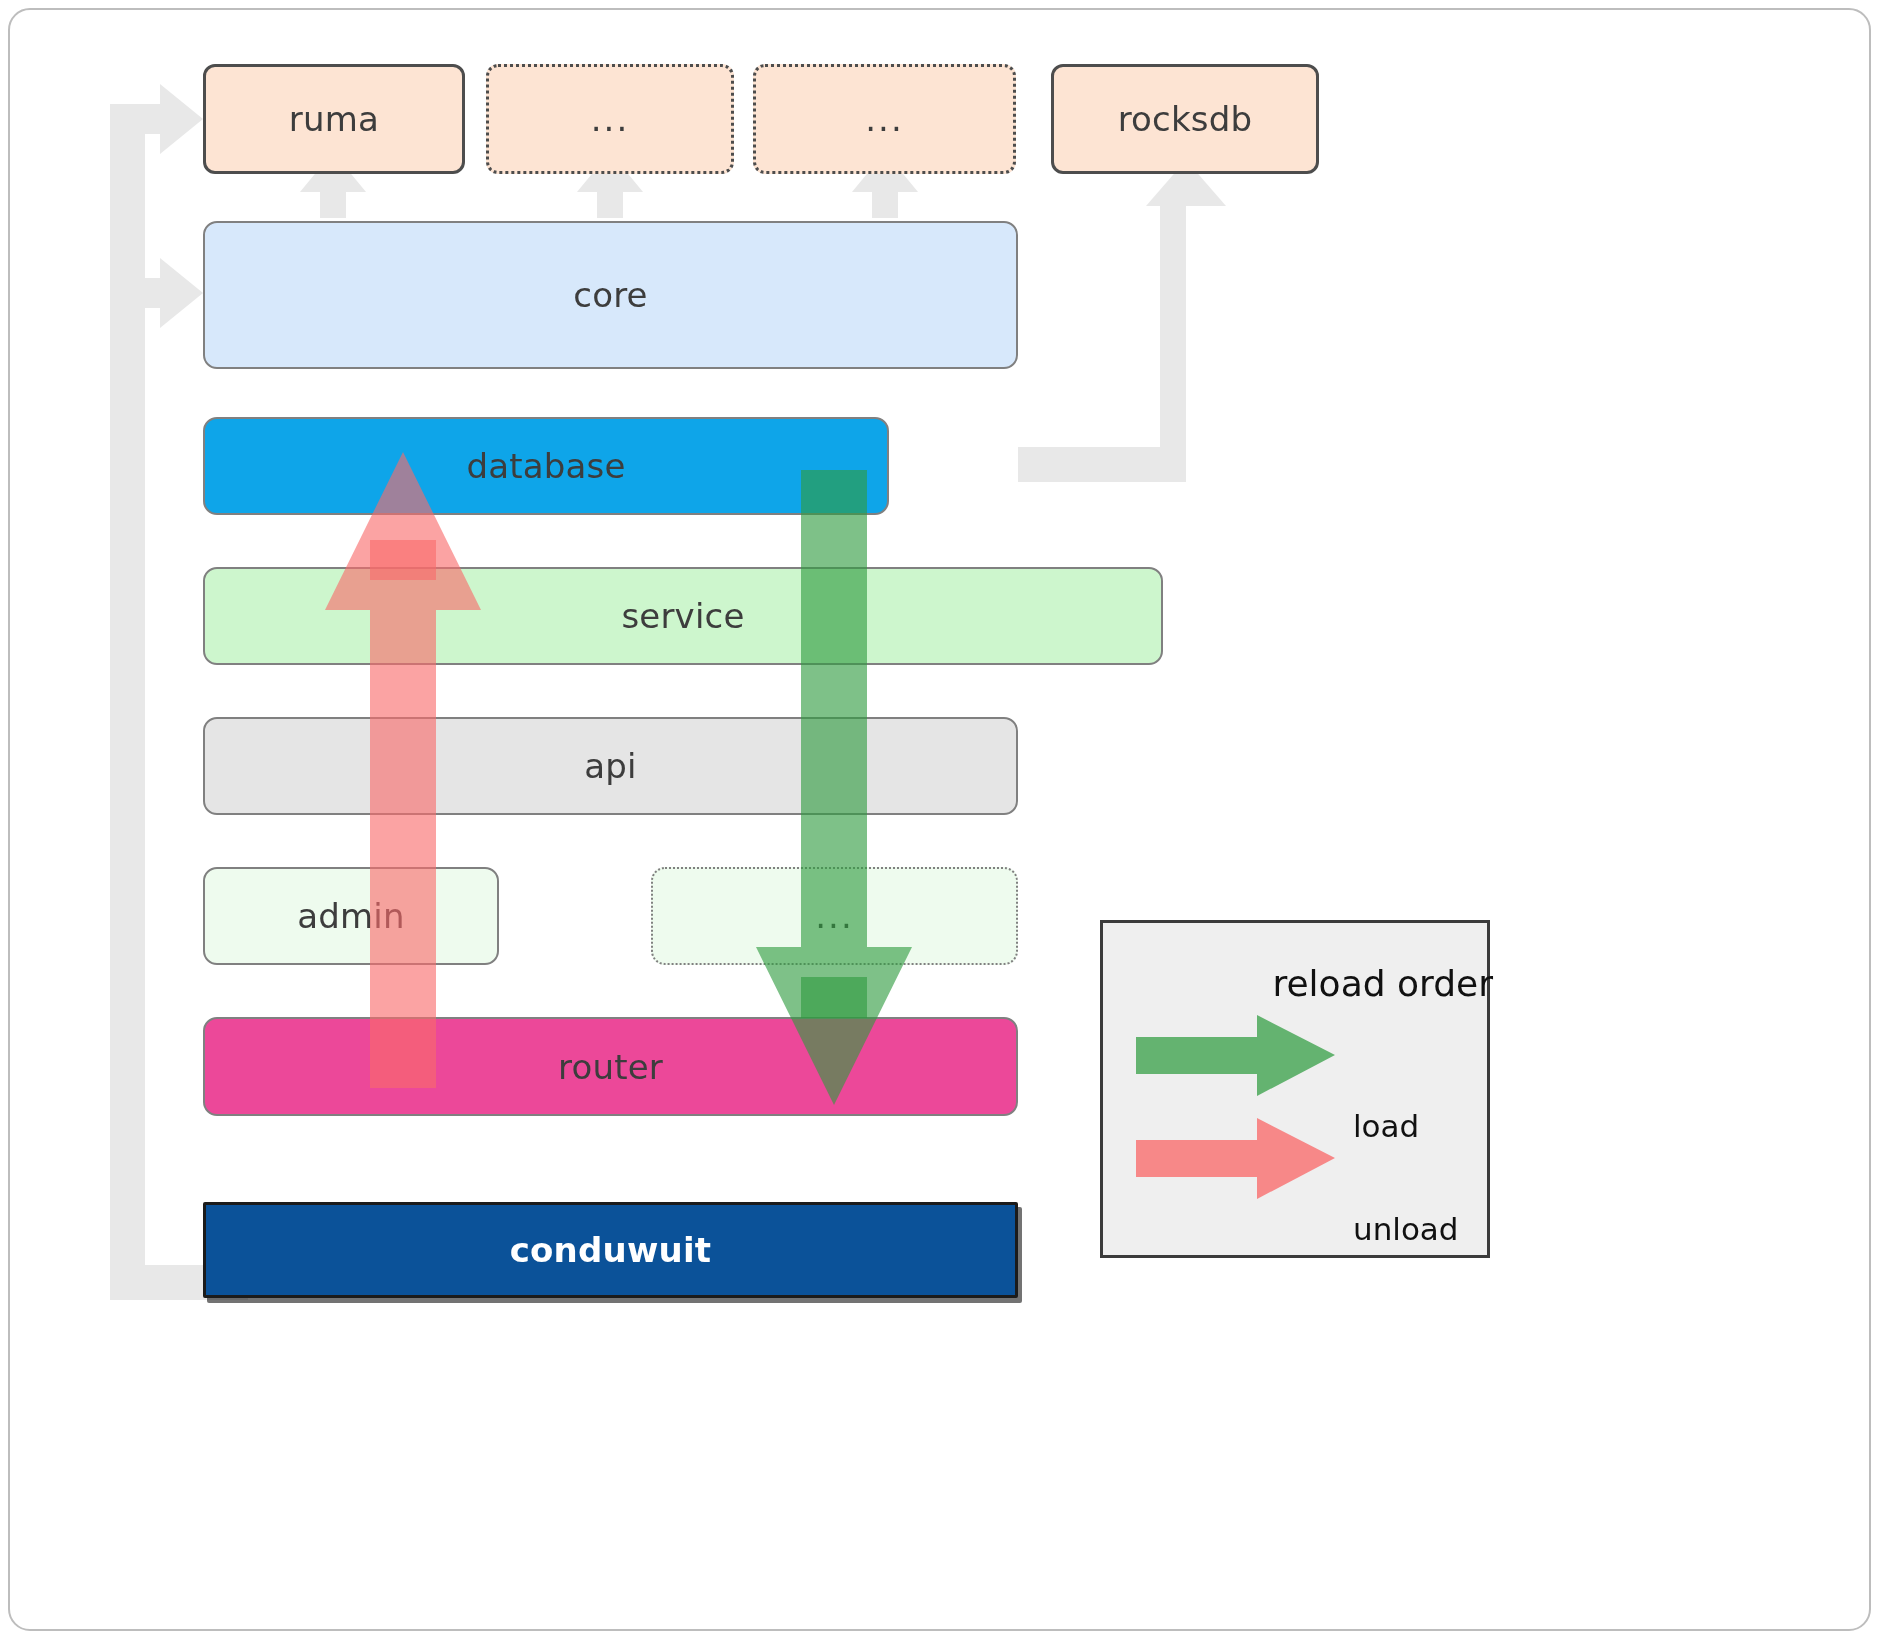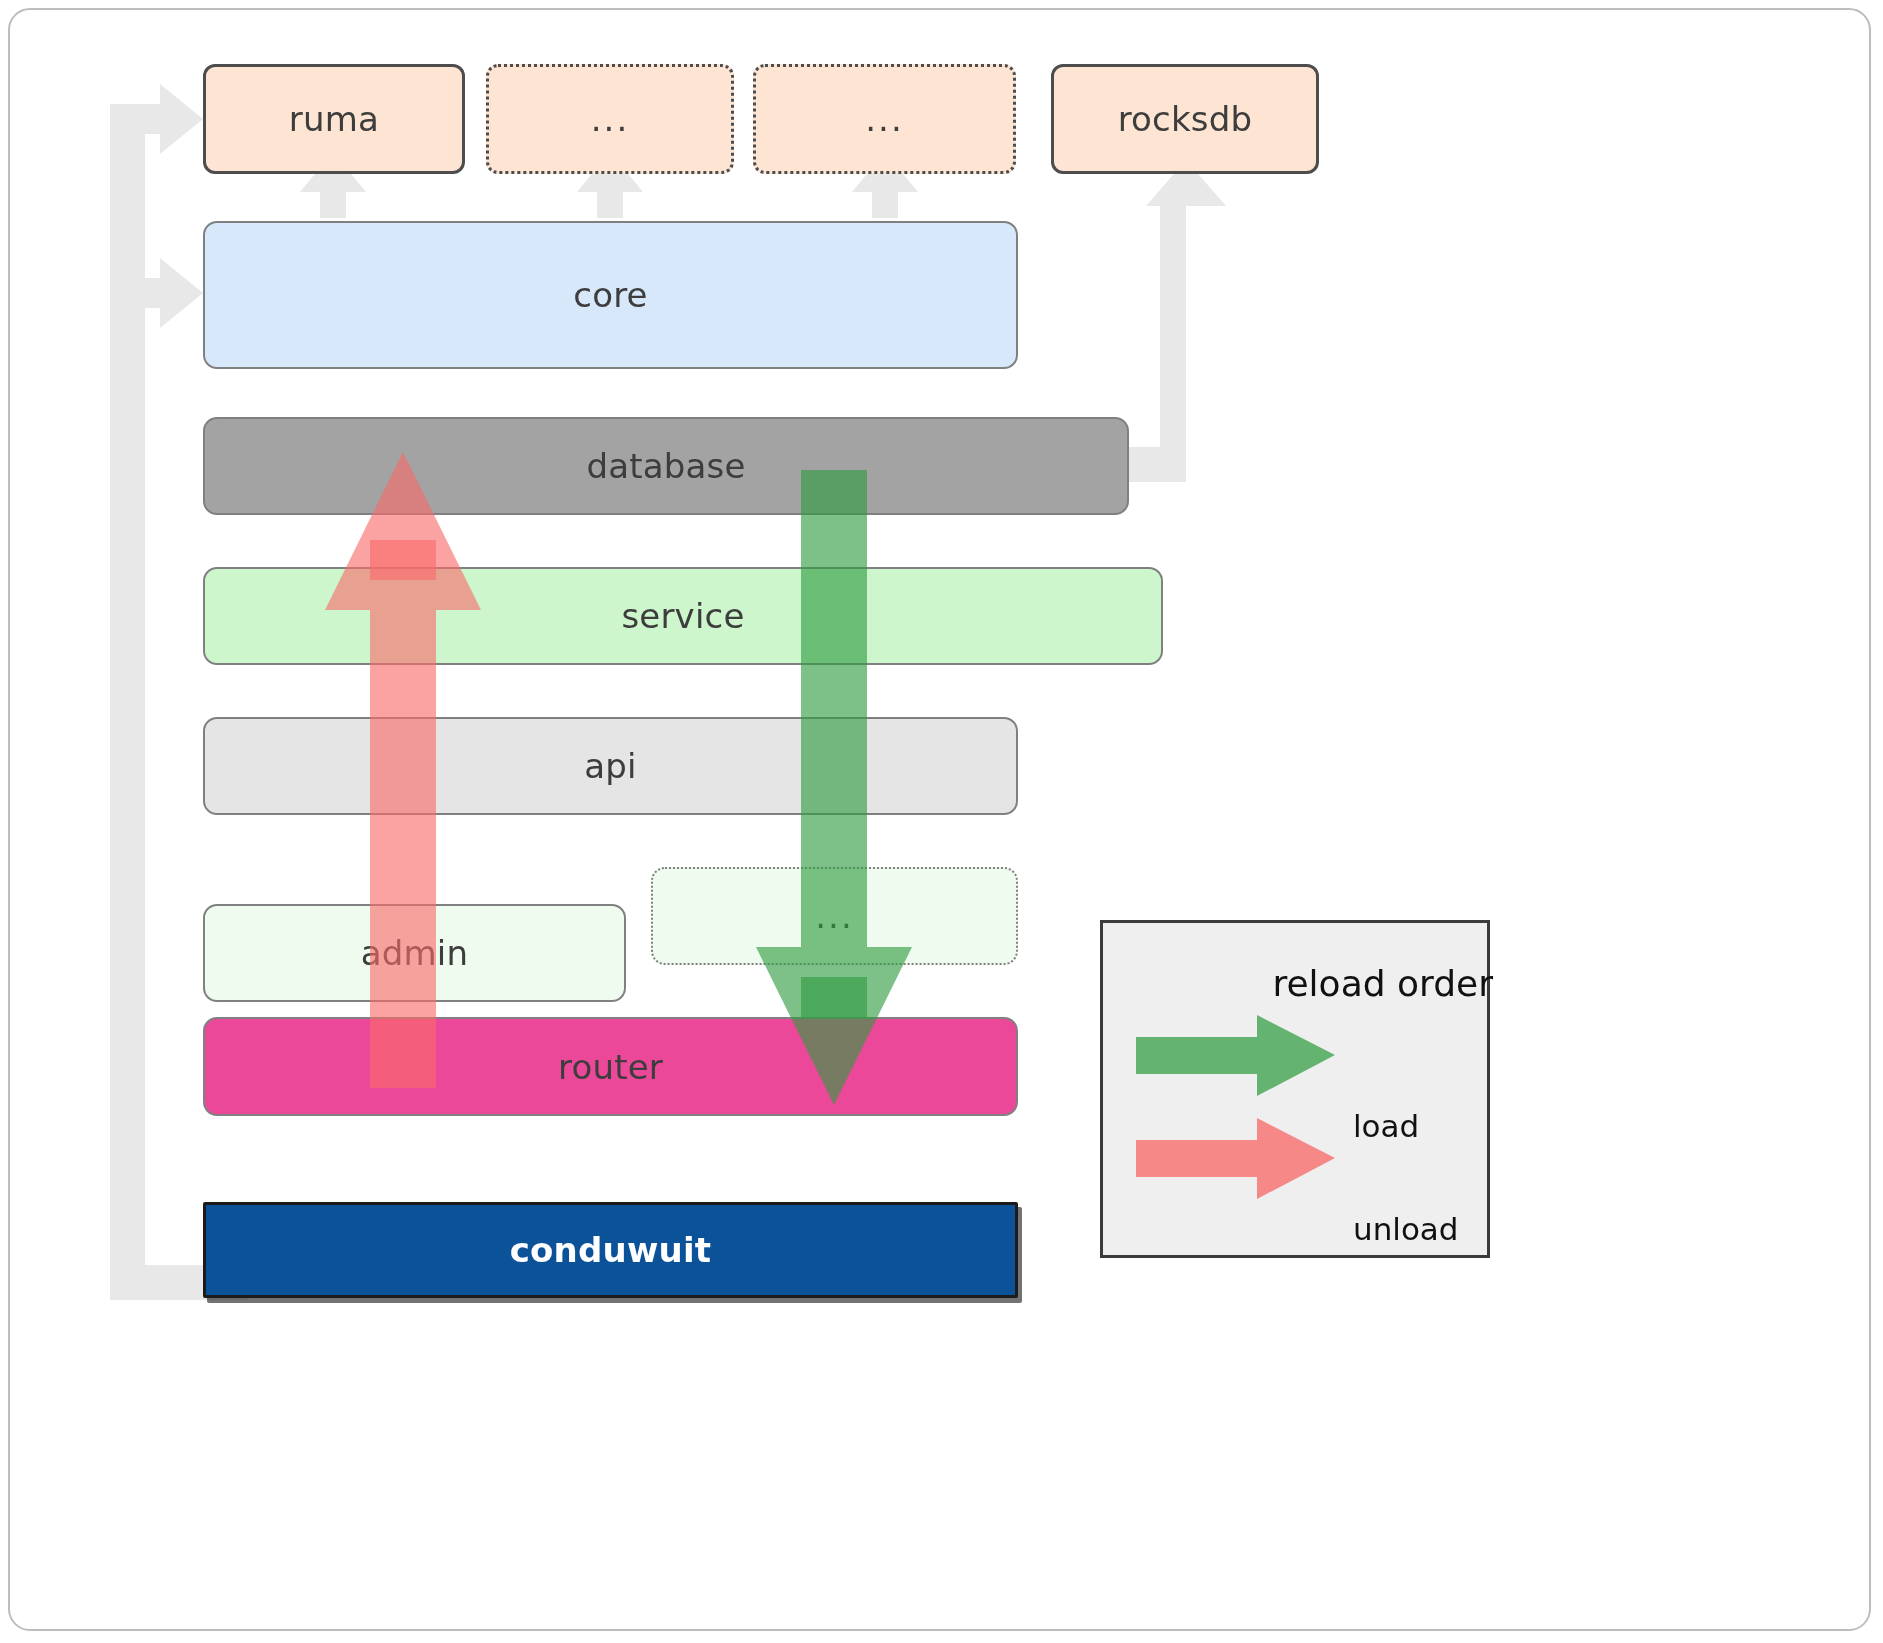--- a/index.html
+++ b/index.html
@@ -152,33 +152,33 @@
   </div>
 
   <div class="nodebox dep-box" style="left:1035px; top:64px; width:268px; height:110px;margin-left:16px;">
     <span class="nodelabel">rocksdb</span>
   </div>
 
   <div class="nodebox core-box" style="left:203px; top:221px; width:815px; height:148px;">
     <span class="nodelabel">core</span>
   </div>
 
-  <div class="nodebox lyr-box" style="left:203px; top:417px; width:926px; height:98px; background:#a3a3a3;">
+  <div class="nodebox lyr-box" style="left:203px; top:417px; width:686px; height:98px; background:#0ea5e9;">
     <span class="nodelabel">database</span>
   </div>
 
   <div class="nodebox lyr-box" style="left:203px; top:567px; width:960px; height:98px; background:#cdf6cd;">
     <span class="nodelabel">service</span>
   </div>
 
   <div class="nodebox lyr-box" style="left:203px; top:717px; width:815px; height:98px; background:#e5e5e5;">
     <span class="nodelabel">api</span>
   </div>
 
-  <div class="nodebox lyr-box" style="left:203px; top:904px; width:423px; height:98px; background:#eefbee;">
+  <div class="nodebox lyr-box" style="left:203px; top:867px; width:296px; height:98px; background:#eefbee;">
     <span class="nodelabel">admin</span>
   </div>
 
   <div class="nodebox lyr-box dotted" style="left:651px; top:867px; width:367px; height:98px; background:#eefbee;">
     <span class="nodelabel ellipsis-label">...</span>
   </div>
 
   <div class="nodebox lyr-box" style="left:203px; top:1017px; width:815px; height:99px; background:#ec4899;">
     <span class="nodelabel">router</span>
   </div>

